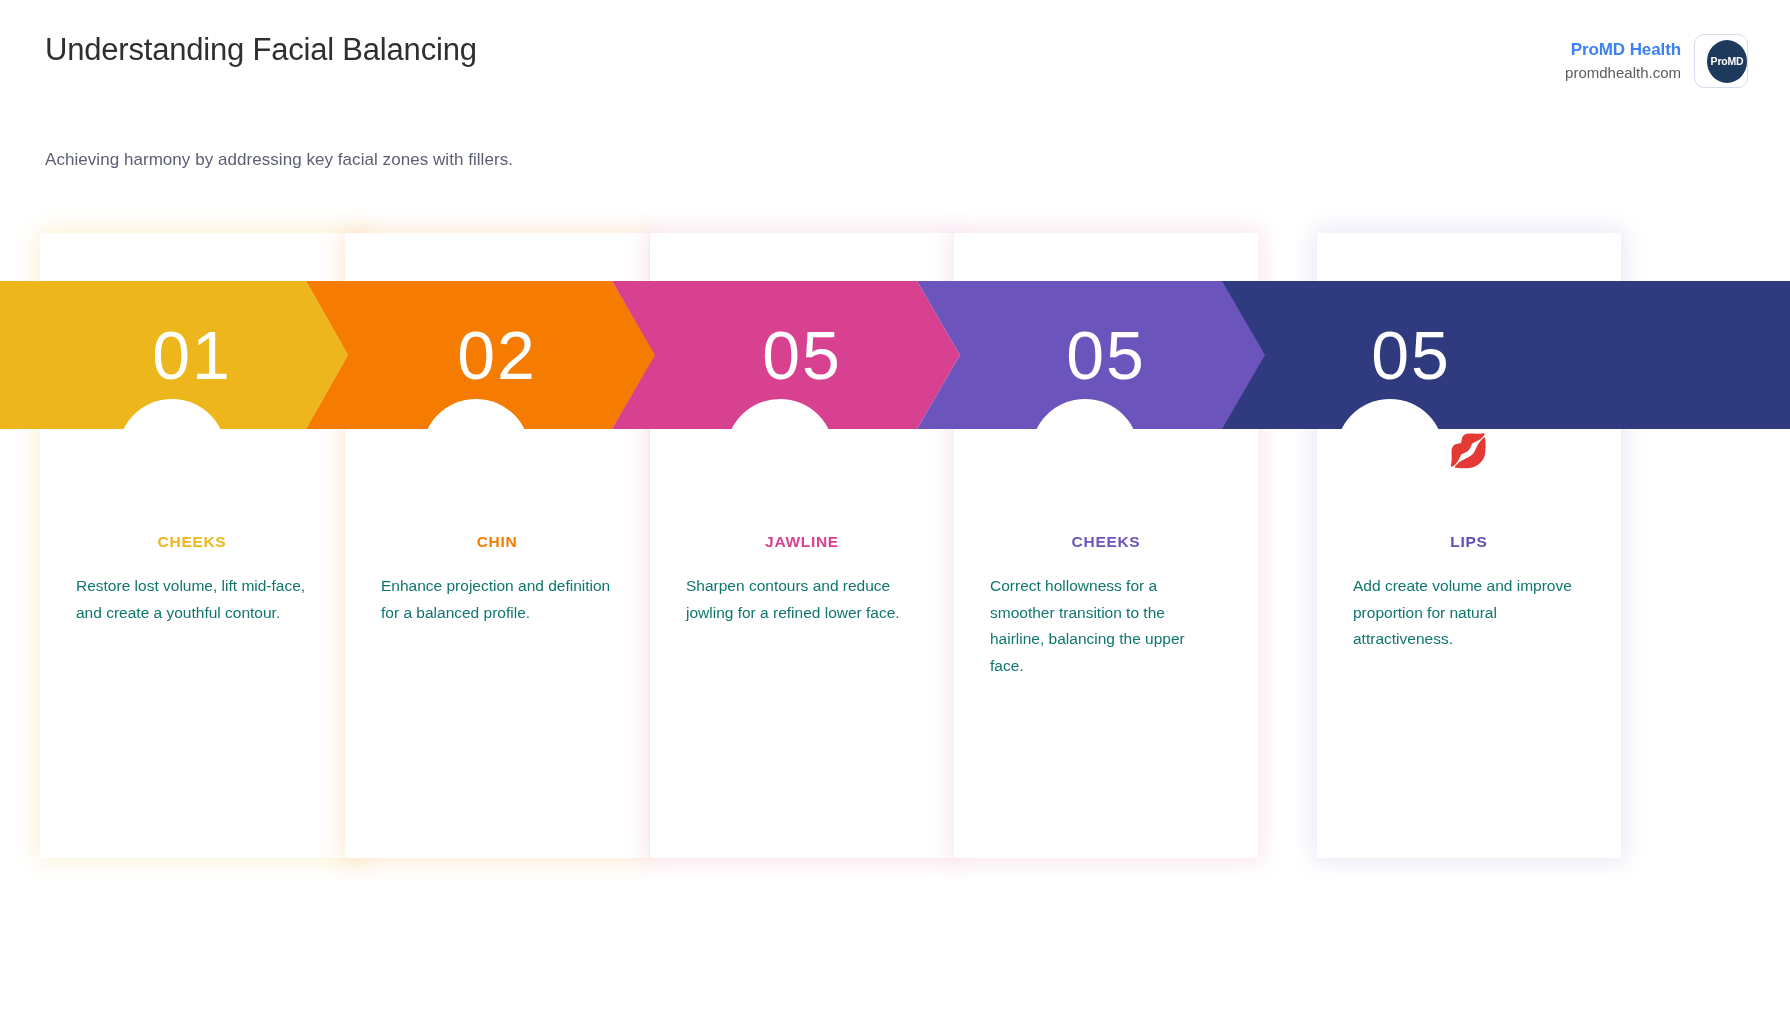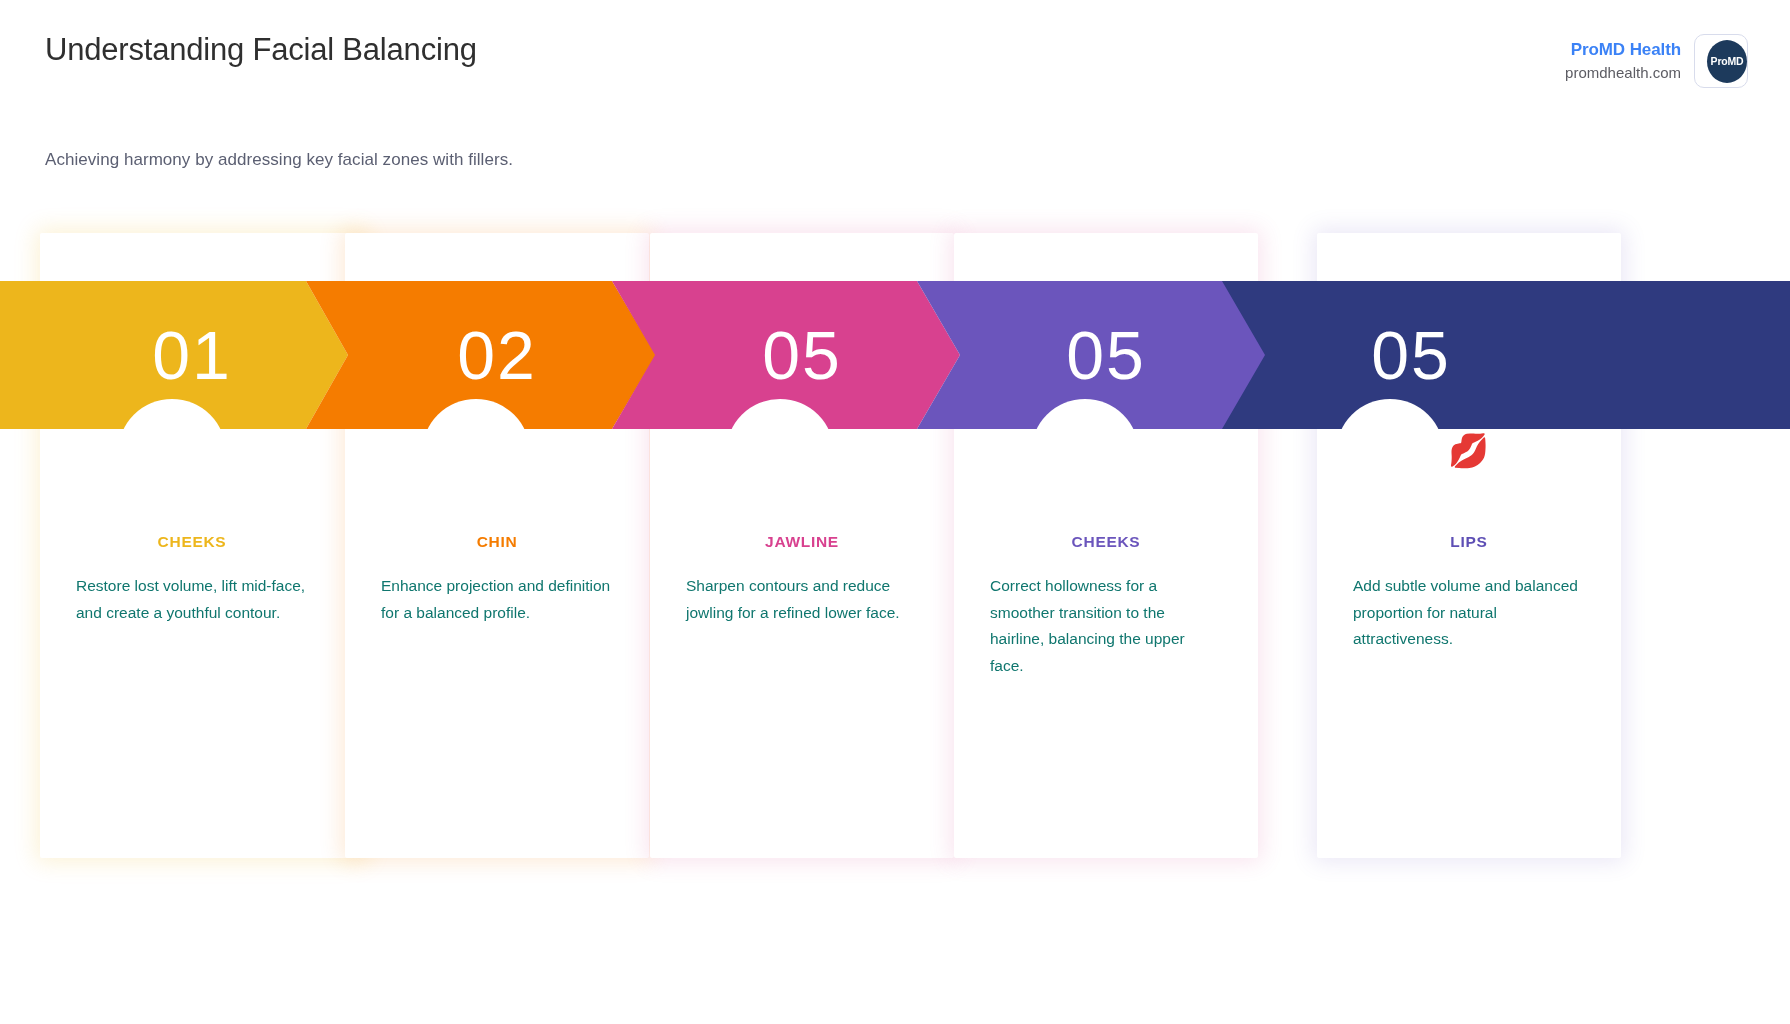--- a/index.html
+++ b/index.html
@@ -262,21 +262,21 @@
         <div class="card-icon">🌟</div>
         <div class="card-title" style="color:#6B55BC">CHEEKS</div>
         <div class="card-desc">Correct hollowness for a smoother transition to the hairline, balancing the upper face.</div>
       </div>
     </div>
 
     <div class="card c5">
       <div class="card-body">
         <div class="card-icon">💋</div>
         <div class="card-title" style="color:#5E4FB5">LIPS</div>
-        <div class="card-desc">Add subtle volume and balanced proportion for natural attractiveness.</div>
+        <div class="card-desc">Add create volume and improve proportion for natural attractiveness.</div>
       </div>
     </div>
   </div>
 
   <div class="band-strip">
 
     <div class="band b1">
       <svg class="band-shape" viewBox="0 0 348 148" preserveAspectRatio="none">
         <polygon points="0,0 306,0 348,74 306,148 0,148" fill="#EDB61C"></polygon>
       </svg>

